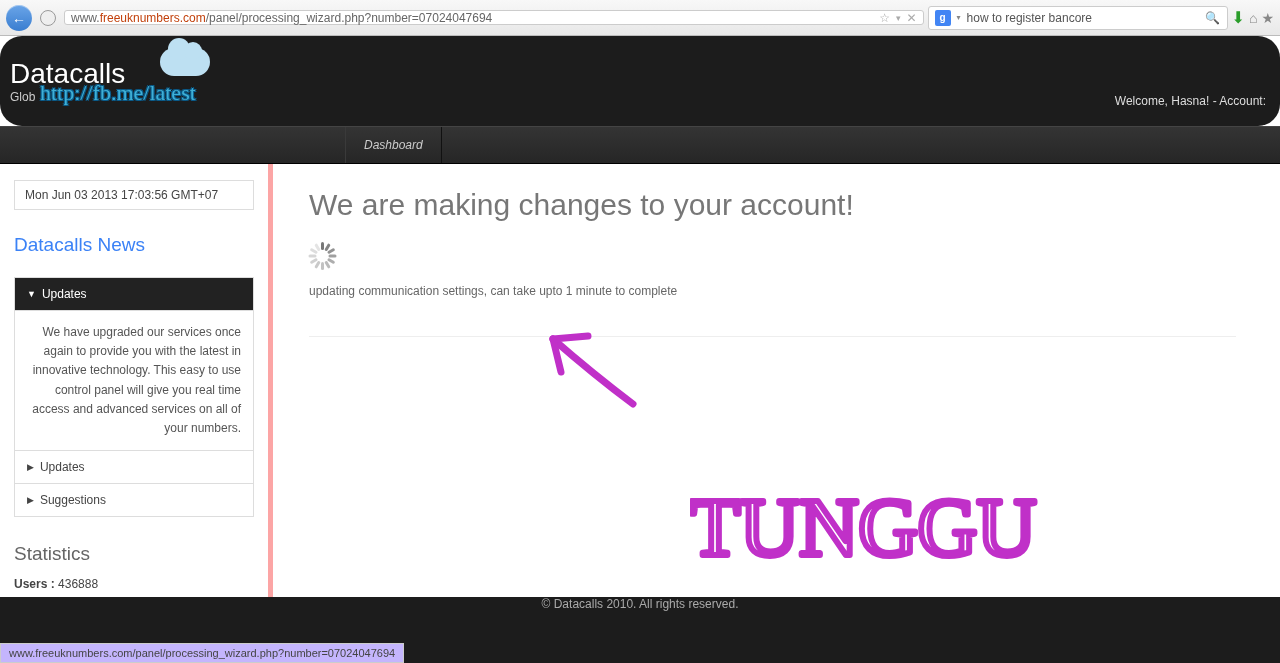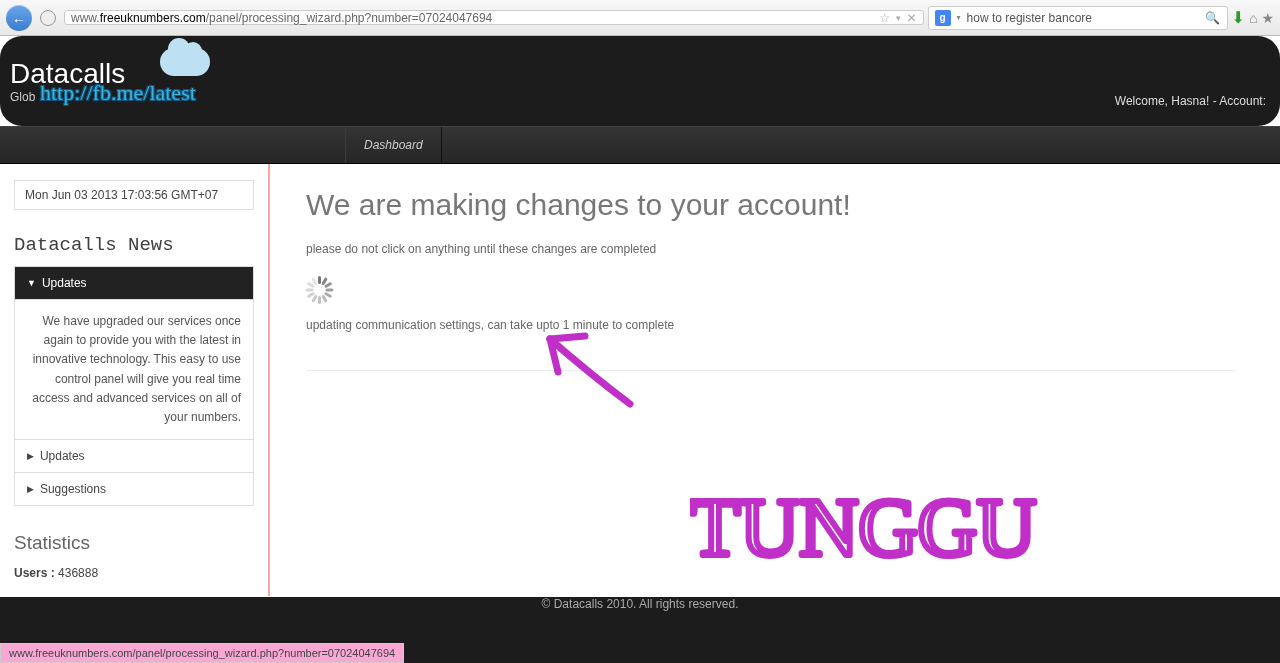--- a/index.html
+++ b/index.html
@@ -3,21 +3,21 @@
 <meta charset="utf-8">
 <style>
 * { margin: 0; padding: 0; box-sizing: border-box; }
 body { font-family: Arial, Helvetica, sans-serif; font-size: 13px; background: #fff; width: 1280px; height: 663px; overflow: hidden; position: relative; }
 
 
 .browser-bar { height: 36px; background: linear-gradient(#f8f8f8, #e8e8e8); border-bottom: 1px solid #bbb; display: flex; align-items: center; padding: 0 6px; gap: 4px; }
 .nav-back { width: 26px; height: 26px; border-radius: 50%; background: linear-gradient(#6aa5e8,#3a7ed0); display: flex; align-items: center; justify-content: center; color: #fff; font-size: 14px; cursor: pointer; box-shadow: inset 0 1px 0 rgba(255,255,255,.4); }
 .globe-icon { width: 16px; height: 16px; border: 1px solid #999; border-radius: 50%; background: #eee; margin: 0 4px; }
 .url-bar { flex: 1; height: 15px; background: #fff; border: 1px solid #ccc; border-radius: 3px; display: flex; align-items: center; padding: 0 6px; color: #666; font-size: 12px; }
-.url-bar .domain { color: #000000; }
+.url-bar .domain { color: #c2410c; }
 .url-right { display: flex; align-items: center; gap: 6px; margin-left: auto; color: #aaa; }
 .search-box { width: 300px; height: 24px; background: #fff; border: 1px solid #ccc; border-radius: 3px; display: flex; align-items: center; padding: 0 6px; gap: 6px; font-size: 12px; color: #555; }
 .g-icon { width: 16px; height: 16px; background: #4285f4; color: #fff; font-size: 10px; font-weight: bold; display: flex; align-items: center; justify-content: center; border-radius: 2px; }
 .search-lens { margin-left: auto; color: #888; }
 .dl-arrow { color: #2a9d2a; font-size: 16px; }
 .home-ic { color: #888; font-size: 14px; }
 .star-ic { color: #888; font-size: 14px; }
 
 
 .top-header { height: 90px; background: #1c1c1c; color: #fff; position: relative; display: flex; align-items: center; border-radius: 22px; }
@@ -33,25 +33,25 @@
 .stamp-cloud::after { content: ""; position: absolute; left: 24px; top: -6px; width: 18px; height: 18px; background: #bde0f2; border-radius: 50%; }
 
 
 .nav-bar { height: 38px; background: linear-gradient(#343434,#262626); border-top: 1px solid #444; border-bottom: 1px solid #000; display: flex; align-items: stretch; }
 .nav-spacer { width: 345px; }
 .nav-item { display: flex; align-items: center; padding: 0 18px; color: #ccc; font-size: 12px; border-left: 1px solid #3a3a3a; border-right: 1px solid #111; cursor: pointer; font-style: italic; }
 
 
 .page-wrap { display: flex; }
 .sidebar-col { width: 268px; padding: 16px 14px; }
-.main-col { flex: 1; padding: 24px 24px 0 36px; border-left: 2px solid #fca5a5; position: relative; }
+.main-col { flex: 1; padding: 24px 24px 0 36px; border-left: 5px solid #fca5a5; position: relative; }
 
 .date-box { border: 1px solid #ddd; padding: 7px 10px; font-size: 12px; color: #444; margin-bottom: 24px; background: #fff; }
 
-.side-title { font-family: Liberation Mono, monospace; font-size: 19px; color: #404040; font-weight: 300; margin-bottom: 10px; }
+.side-title { font-family: Liberation Sans, sans-serif; font-size: 19px; color: #3b82f6; font-weight: 300; margin-bottom: 21px; }
 
 .accordion { border: 1px solid #ddd; }
 .acc-head { padding: 9px 12px; font-size: 12px; cursor: pointer; display: flex; align-items: center; gap: 6px; border-top: 1px solid #ddd; color: #444; }
 .acc-head:first-child { border-top: none; }
 .acc-head.active { background: #222; color: #fff; }
 .acc-caret { font-size: 9px; }
 .acc-body { padding: 12px; font-size: 12px; color: #555; line-height: 1.6; border-top: 1px solid #ddd; text-align: right; }
 
 .stats-title { font-family: "Trebuchet MS", sans-serif; font-size: 19px; color: #666; font-weight: 300; margin: 26px 0 12px; }
 .stats-row { font-size: 12px; color: #444; }
@@ -77,21 +77,21 @@
 .update-msg { font-size: 12px; color: #666; margin-bottom: 38px; }
 .hr { border-top: 1px solid #eee; margin-right: 20px; }
 
 
 .annot { position: absolute; pointer-events: none; z-index: 40; }
 
 
 .footer { position: absolute; bottom: 0; left: 0; right: 0; height: 66px; background: #1c1c1c; color: #aaa; font-size: 12px; display: flex; align-items: flex-start; justify-content: center; }
 
 
-.status-bar { position: absolute; bottom: 0; left: 0; background: #f9a8d4; border: 1px solid #ccc; padding: 3px 8px; font-size: 11px; color: #444; z-index: 60; }
+.status-bar { position: absolute; bottom: 0; left: 0; background: #c4b5fd; border: 1px solid #ccc; padding: 3px 8px; font-size: 11px; color: #444; z-index: 60; }
 </style>
 </head>
 <body>
 
 <div class="browser-bar">
   <div class="nav-back">
     <span>←</span>
   </div>
   <div class="globe-icon"></div>
   <div class="url-bar">
@@ -151,21 +151,20 @@
       </div>
     </div>
     <div class="stats-title">Statistics</div>
     <div class="stats-row">
       <b>Users : </b><span>436888</span>
     </div>
   </div>
 
   <div class="main-col">
     <div class="main-title">We are making changes to your account!</div>
-    <div class="main-sub">please do not click on anything until these changes are completed</div>
     <div class="spinner">
       <div></div>
         <div></div>
         <div></div>
         <div></div>
         <div></div>
         <div></div>
         <div></div>
         <div></div>
         <div></div>

